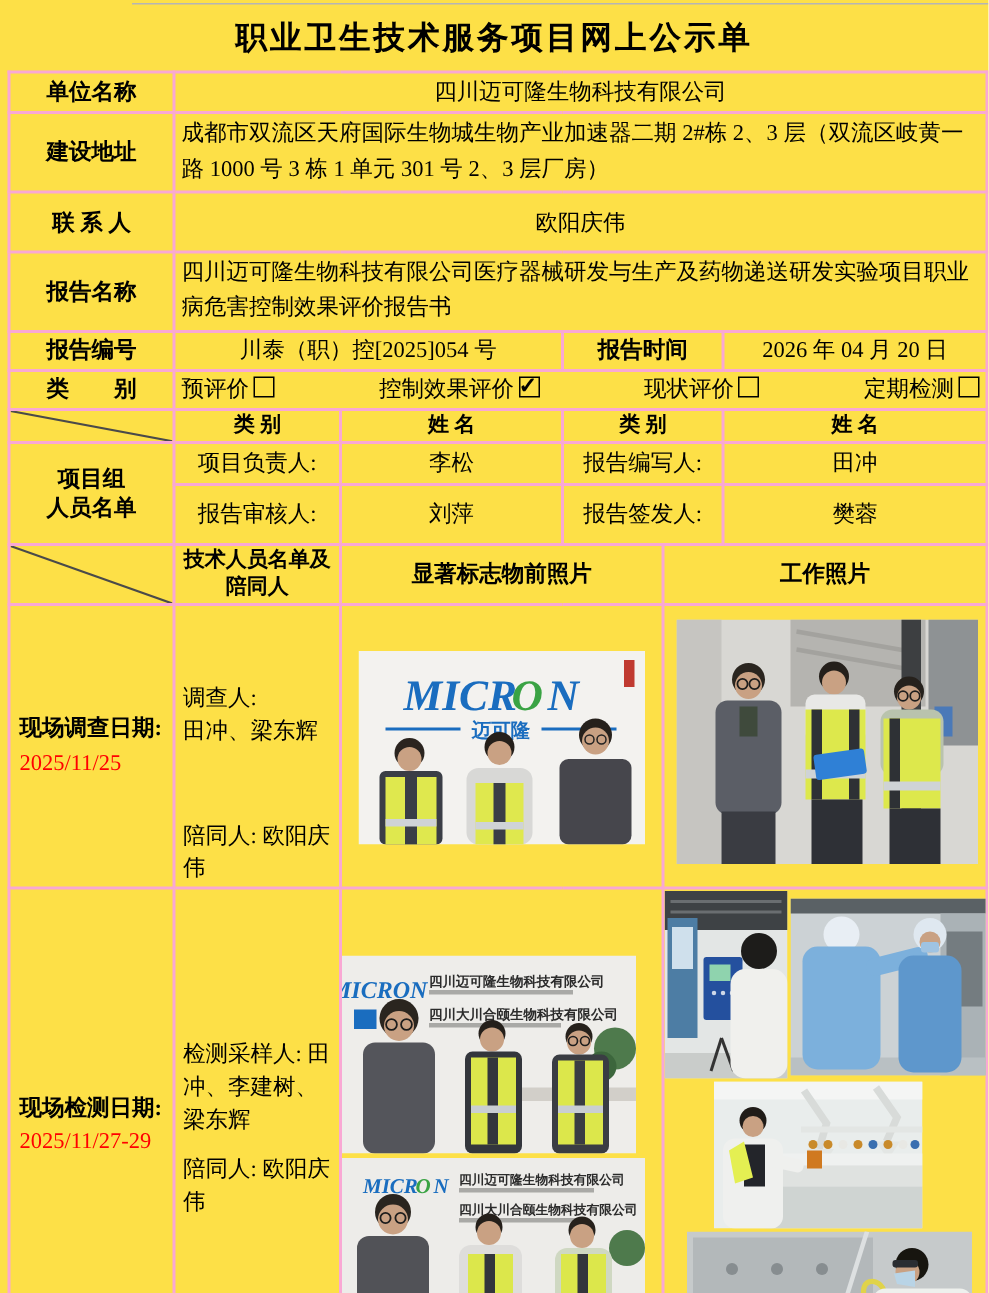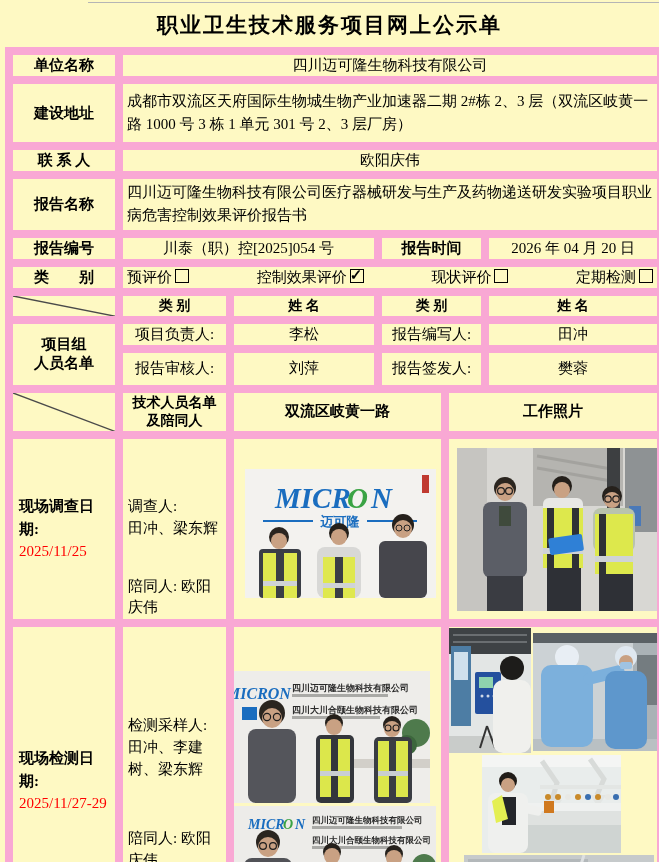--- a/index.html
+++ b/index.html
@@ -1,25 +1,25 @@
 <!DOCTYPE html>
 <html><head>
 <meta charset="utf-8">
 <style>
   html,body{margin:0;padding:0;background:#fff;}
-  .page{position:relative;width:659px;height:862px;background:#fef9c3;overflow:hidden;
+  .page{position:relative;width:659px;height:862px;background:#fde047;overflow:hidden;
         font-family:"Liberation Serif","DejaVu Serif",serif;color:#000;}
   .top-rule{position:absolute;top:2px;left:88px;width:571px;height:1px;background:#b5b5b5;}
   .title{position:absolute;top:11px;left:0;width:100%;margin:0;text-align:center;
          font-size:21px;font-weight:bold;letter-spacing:2px;}
   table.form{position:absolute;top:47px;left:5px;width:652px;border-collapse:collapse;table-layout:fixed;}
-  td{border:8px solid #f9a8d4;padding:1px 4px;font-size:15px;vertical-align:middle;overflow:hidden;}
+  td{border:2px solid #f9a8d4;padding:1px 4px;font-size:15px;vertical-align:middle;overflow:hidden;}
   .lbl{font-weight:bold;text-align:center;}
   .center{text-align:center;}
-  .pre{white-space:pre-line;}
+  .pre{white-space:pre-line;margin-top:12px;}
   .addr{line-height:1.55;text-align:left;padding:2px 4px;}
   .cat-row{display:flex;justify-content:space-between;gap:26px;align-items:center;}
   .cat-item{white-space:nowrap;}
   .checkbox{display:inline-block;width:12px;height:12px;border:1.5px solid #000;
             margin-left:3px;vertical-align:-1px;position:relative;}
   .checkbox.checked::before{content:"✓";position:absolute;left:-1px;top:-4px;font-size:15px;font-weight:bold;}
   .diag{position:relative;padding:0;}
   .diag svg{position:absolute;top:0;left:0;width:100%;height:100%;display:block;}
   .photo-cell{padding:12px;position:relative;vertical-align:top;}
   .photo{position:absolute;display:block;}
@@ -46,26 +46,26 @@
         <col style="width:40px">
         <col style="width:176px">
     </colgroup>
 
     <tbody>
         <tr style="height:27px">
       <td class="lbl">单位名称</td>
       <td colspan="5" class="center">四川迈可隆生物科技有限公司</td>
     </tr>
 
-    <tr style="height:66px">
+    <tr style="height:53px">
       <td class="lbl">建设地址</td>
       <td colspan="5" class="addr">成都市双流区天府国际生物城生物产业加速器二期 2#栋 2、3 层（双流区岐黄一路 1000 号 3 栋 1 单元 301 号 2、3 层厂房）</td>
     </tr>
 
-    <tr style="height:28px">
+    <tr style="height:40px">
       <td class="lbl">联 系 人</td>
       <td colspan="5" class="center">欧阳庆伟</td>
     </tr>
 
     <tr style="height:44px">
       <td class="lbl">报告名称</td>
       <td colspan="5" class="addr">四川迈可隆生物科技有限公司医疗器械研发与生产及药物递送研发实验项目职业病危害控制效果评价报告书</td>
     </tr>
 
     <tr style="height:26px">
@@ -115,31 +115,31 @@
       <td class="center">樊蓉</td>
     </tr>
 
     <tr style="height:38px">
       <td class="diag">
         <svg viewBox="0 0 100 100" preserveAspectRatio="none">
               <line x1="0" y1="0" x2="100" y2="100" stroke="#4a4a4a" stroke-width="1.4" vector-effect="non-scaling-stroke"></line>
             </svg>
       </td>
       <td class="hdr-sm">技术人员名单及陪同人</td>
-      <td colspan="2" class="lbl">双流区岐黄一路</td>
+      <td colspan="2" class="lbl">显著标志物前照片</td>
       <td colspan="2" class="lbl">工作照片</td>
     </tr>
 
     <tr style="height:184px">
       <td class="date-cell">
         <div class="date-label">现场调查日期:</div>
         <div class="date-red">2025/11/25</div>
       </td>
       <td class="names-cell">
-        <div class="names-inner" style="padding-top:57px;gap:36px;">
+        <div class="names-inner" style="padding-top:40px;gap:36px;">
           <div class="pre">调查人:
 田冲、梁东辉</div>
           <div class="pre">陪同人: 欧阳庆伟</div>
         </div>
       </td>
       <td colspan="2" class="photo-cell">
 
         <svg class="photo" style="left:11px;top:30px" width="191" height="129" viewBox="0 0 191 129">
           <rect width="191" height="129" fill="#f3f2ef"></rect>
           <rect x="177" y="6" width="7" height="18" fill="#c03a30"></rect>
@@ -207,21 +207,21 @@
         </svg>
       </td>
     </tr>
 
     <tr style="height:316px">
       <td class="date-cell">
         <div class="date-label">现场检测日期:</div>
         <div class="date-red">2025/11/27-29</div>
       </td>
       <td class="names-cell">
-        <div class="names-inner" style="padding-top:88px;gap:48px;justify-content:center;">
+        <div class="names-inner" style="padding-top:88px;justify-content:center;">
           <div class="pre">检测采样人: 田冲、李建树、梁东辉</div>
           <div class="pre">陪同人: 欧阳庆伟</div>
         </div>
       </td>
       <td colspan="2" class="photo-cell">
 
         <svg class="photo" style="left:0;top:44px" width="196" height="132" viewBox="0 0 196 132">
           <rect width="196" height="132" fill="#eeedea"></rect>
           <text x="-8" y="28" font-size="16" font-style="italic" font-weight="bold" fill="#1a6dbf">MICRON</text>
           <rect x="8" y="36" width="15" height="13" fill="#1a6dbf"></rect>

